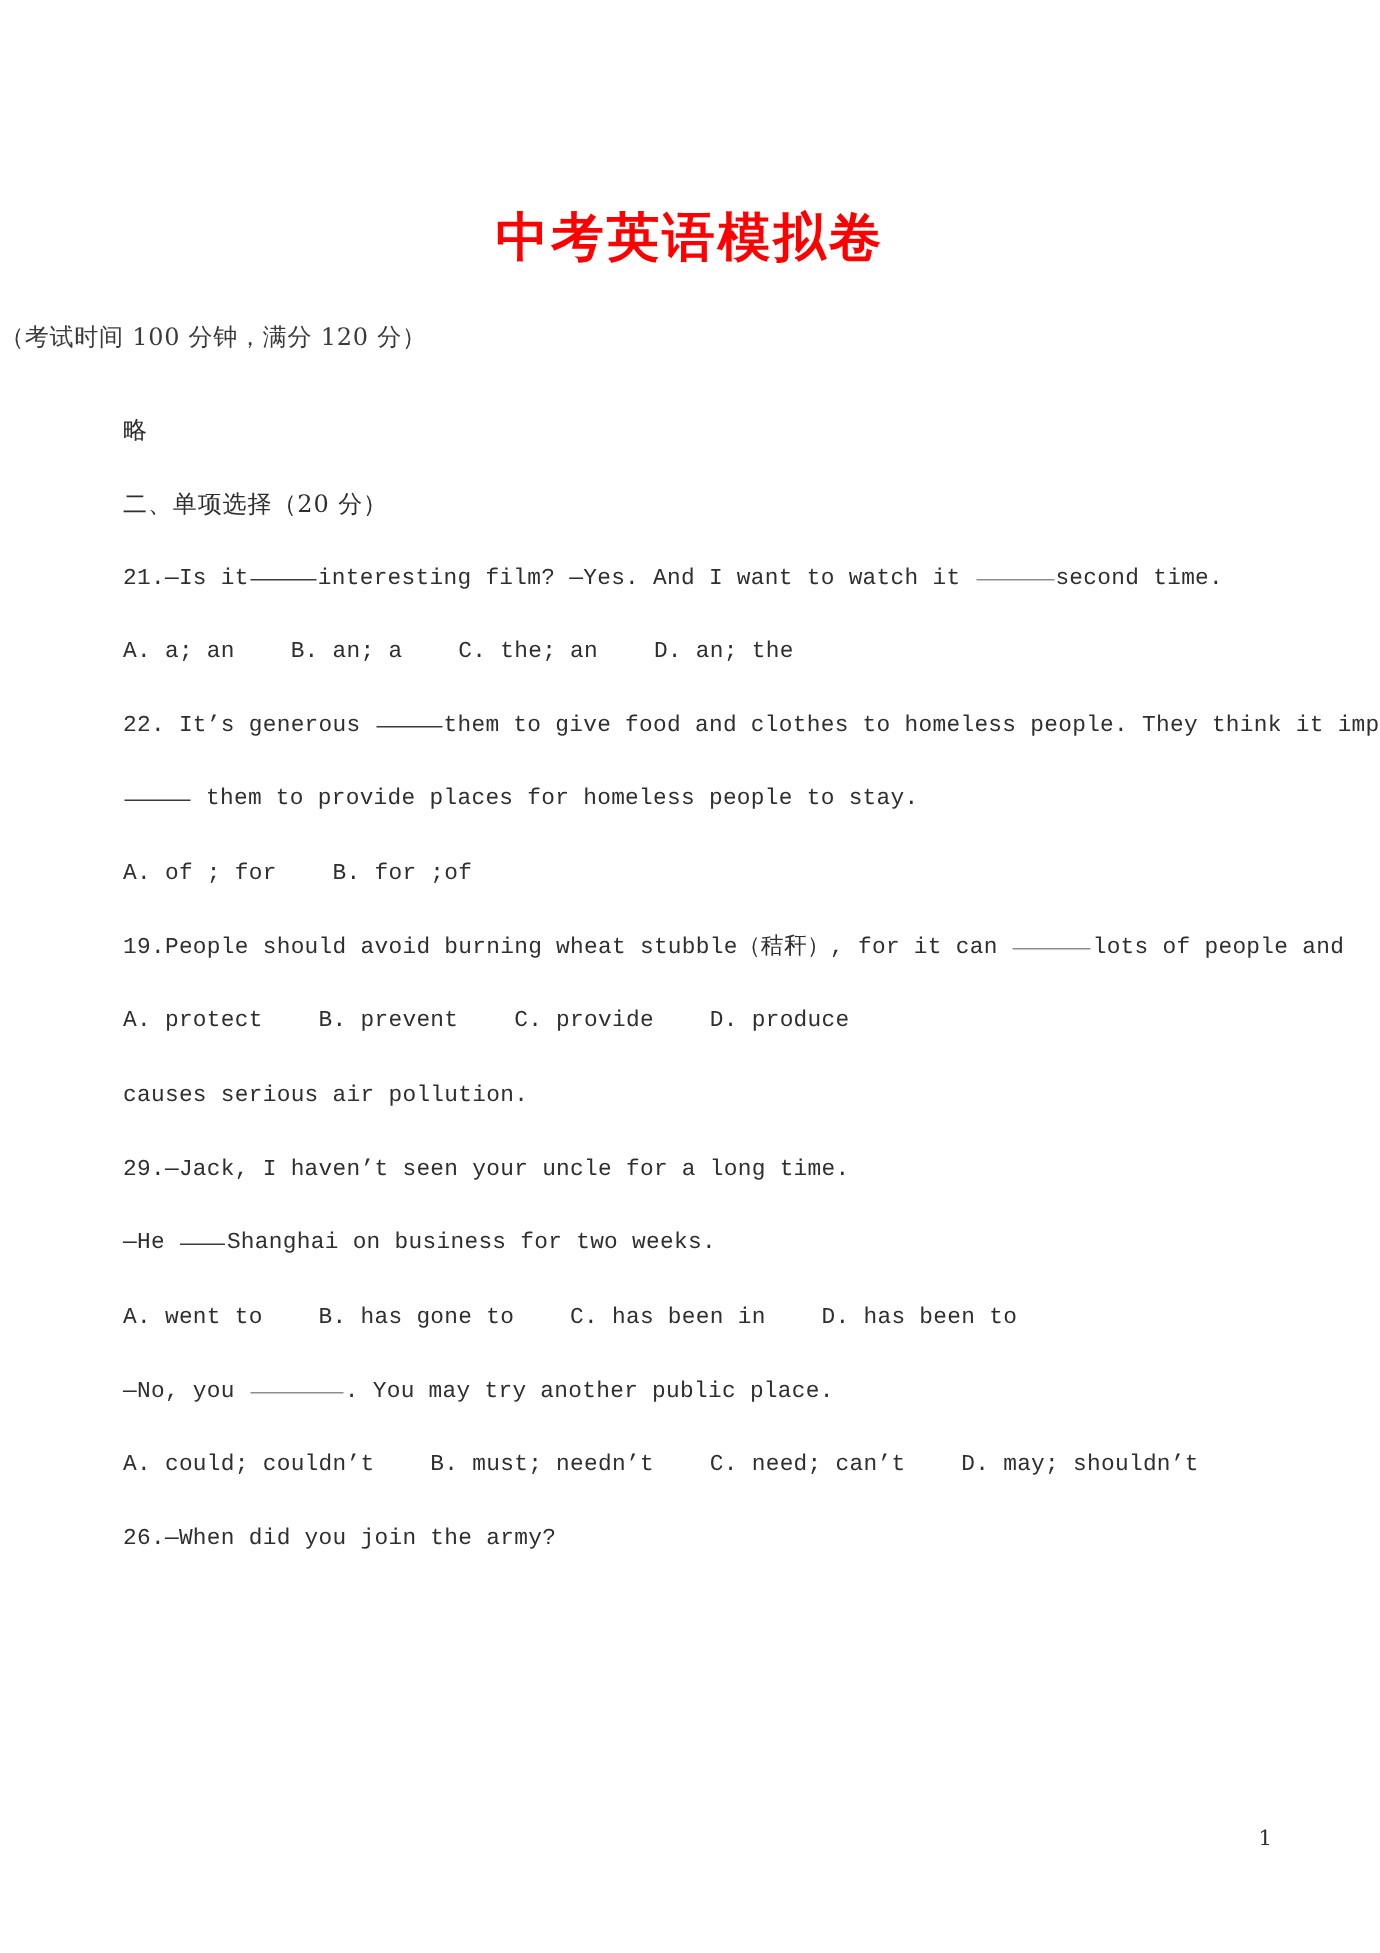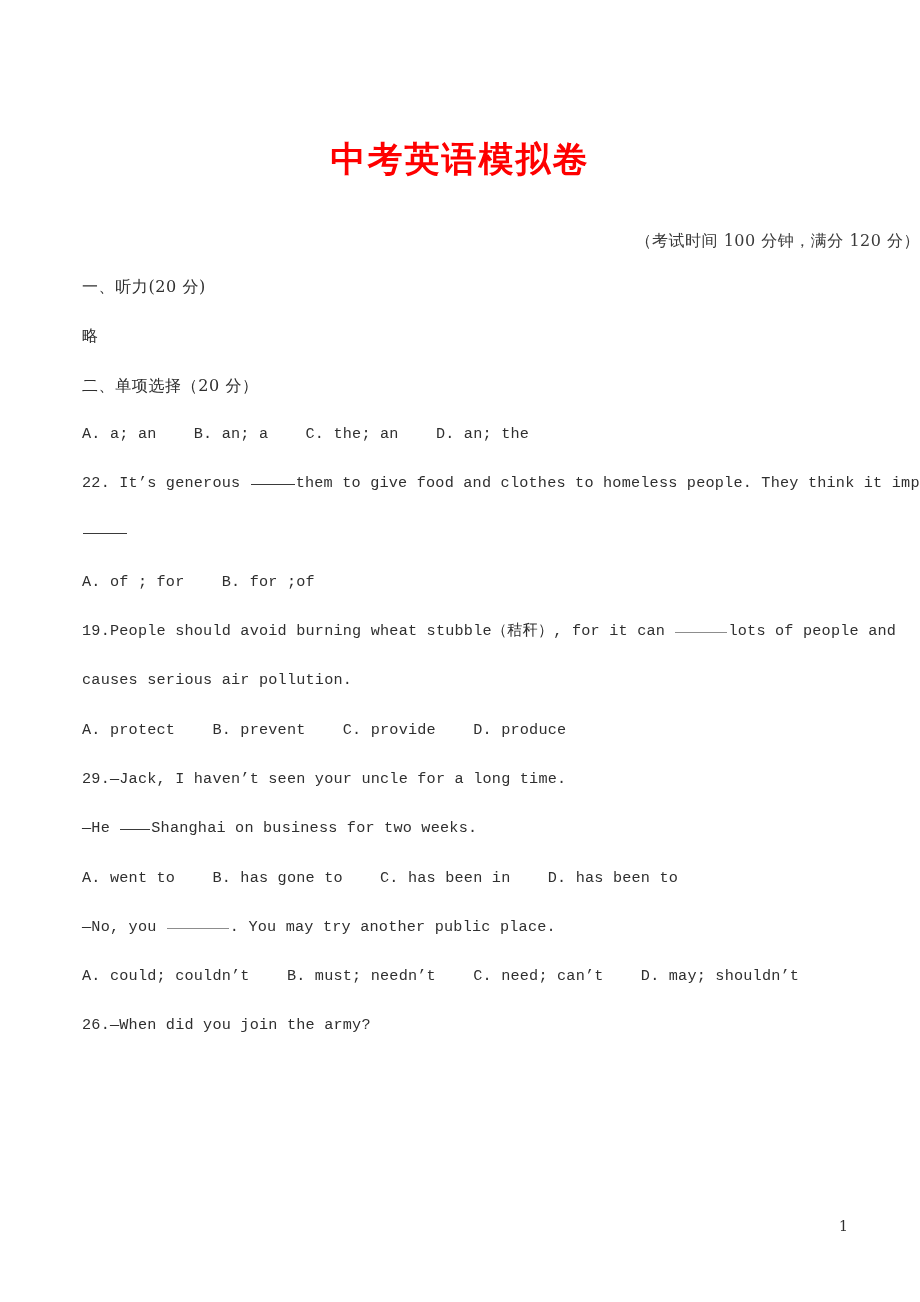--- a/index.html
+++ b/index.html
@@ -36,26 +36,25 @@
     letter-spacing: 2px;
     color: #fe0000;
     line-height: 1.1;
   }
 
   .doc-subtitle {
     position: absolute;
     top: 215px;
     left: 0;
     width: 920px;
-    text-align: right;
+    text-align: left;
     font-family: "DejaVu Serif", "Liberation Serif", serif;
     font-size: 16px;
     color: #3a3a3a;
     letter-spacing: 0.5px;
-    margin-top: 16px;
   }
 
   
   .body-block {
     position: absolute;
     top: 262px;
     left: 82px;
     width: 760px;
   }
 
@@ -105,41 +104,41 @@
 <body>
 
 <div class="page">
 
   <div class="doc-title">中考英语模拟卷</div>
 
   <div class="doc-subtitle">（考试时间 100 分钟，满分 120 分）</div>
 
   <div class="body-block">
 
-    <div class="line cjk">一、听力(20 分)</div>
 
     <div class="line cjk">略</div>
 
     <div class="line cjk">二、单项选择（20 分）</div>
 
+    <div class="line"><span>21.—Is it</span><span class="blank b-sm"></span><span>interesting film? —Yes. And I want to watch it </span><span class="blank faint b-md"></span><span>second time.</span></div>
 
     <div class="line">A. a; an    B. an; a    C. the; an    D. an; the</div>
 
     <div class="line"><span>22. It’s generous </span><span class="blank b-sm"></span><span>them to give food and clothes to homeless people. They think it important</span></div>
 
-    <div class="line"><span class="blank b-sm"></span></div>
+    <div class="line"><span class="blank b-sm"></span><span> them to provide places for homeless people to stay.</span></div>
 
     <div class="line">A. of ; for    B. for ;of</div>
 
 
     <div class="line"><span>19.People should avoid burning wheat stubble（秸秆）, for it can </span><span class="blank faint b-md"></span><span>lots of people and</span></div>
 
+    <div class="line">A. protect    B. prevent    C. provide    D. produce</div>
+
     <div class="line">causes serious air pollution.</div>
-
-    <div class="line">A. protect    B. prevent    C. provide    D. produce</div>
 
     <div class="line">29.—Jack, I haven’t seen your uncle for a long time.</div>
 
     <div class="line"><span>—He </span><span class="blank b-xs"></span><span>Shanghai on business for two weeks.</span></div>
 
     <div class="line">A. went to    B. has gone to    C. has been in    D. has been to</div>
 
 
     <div class="line"><span>—No, you </span><span class="blank faint b-lg"></span><span>. You may try another public place.</span></div>
 

